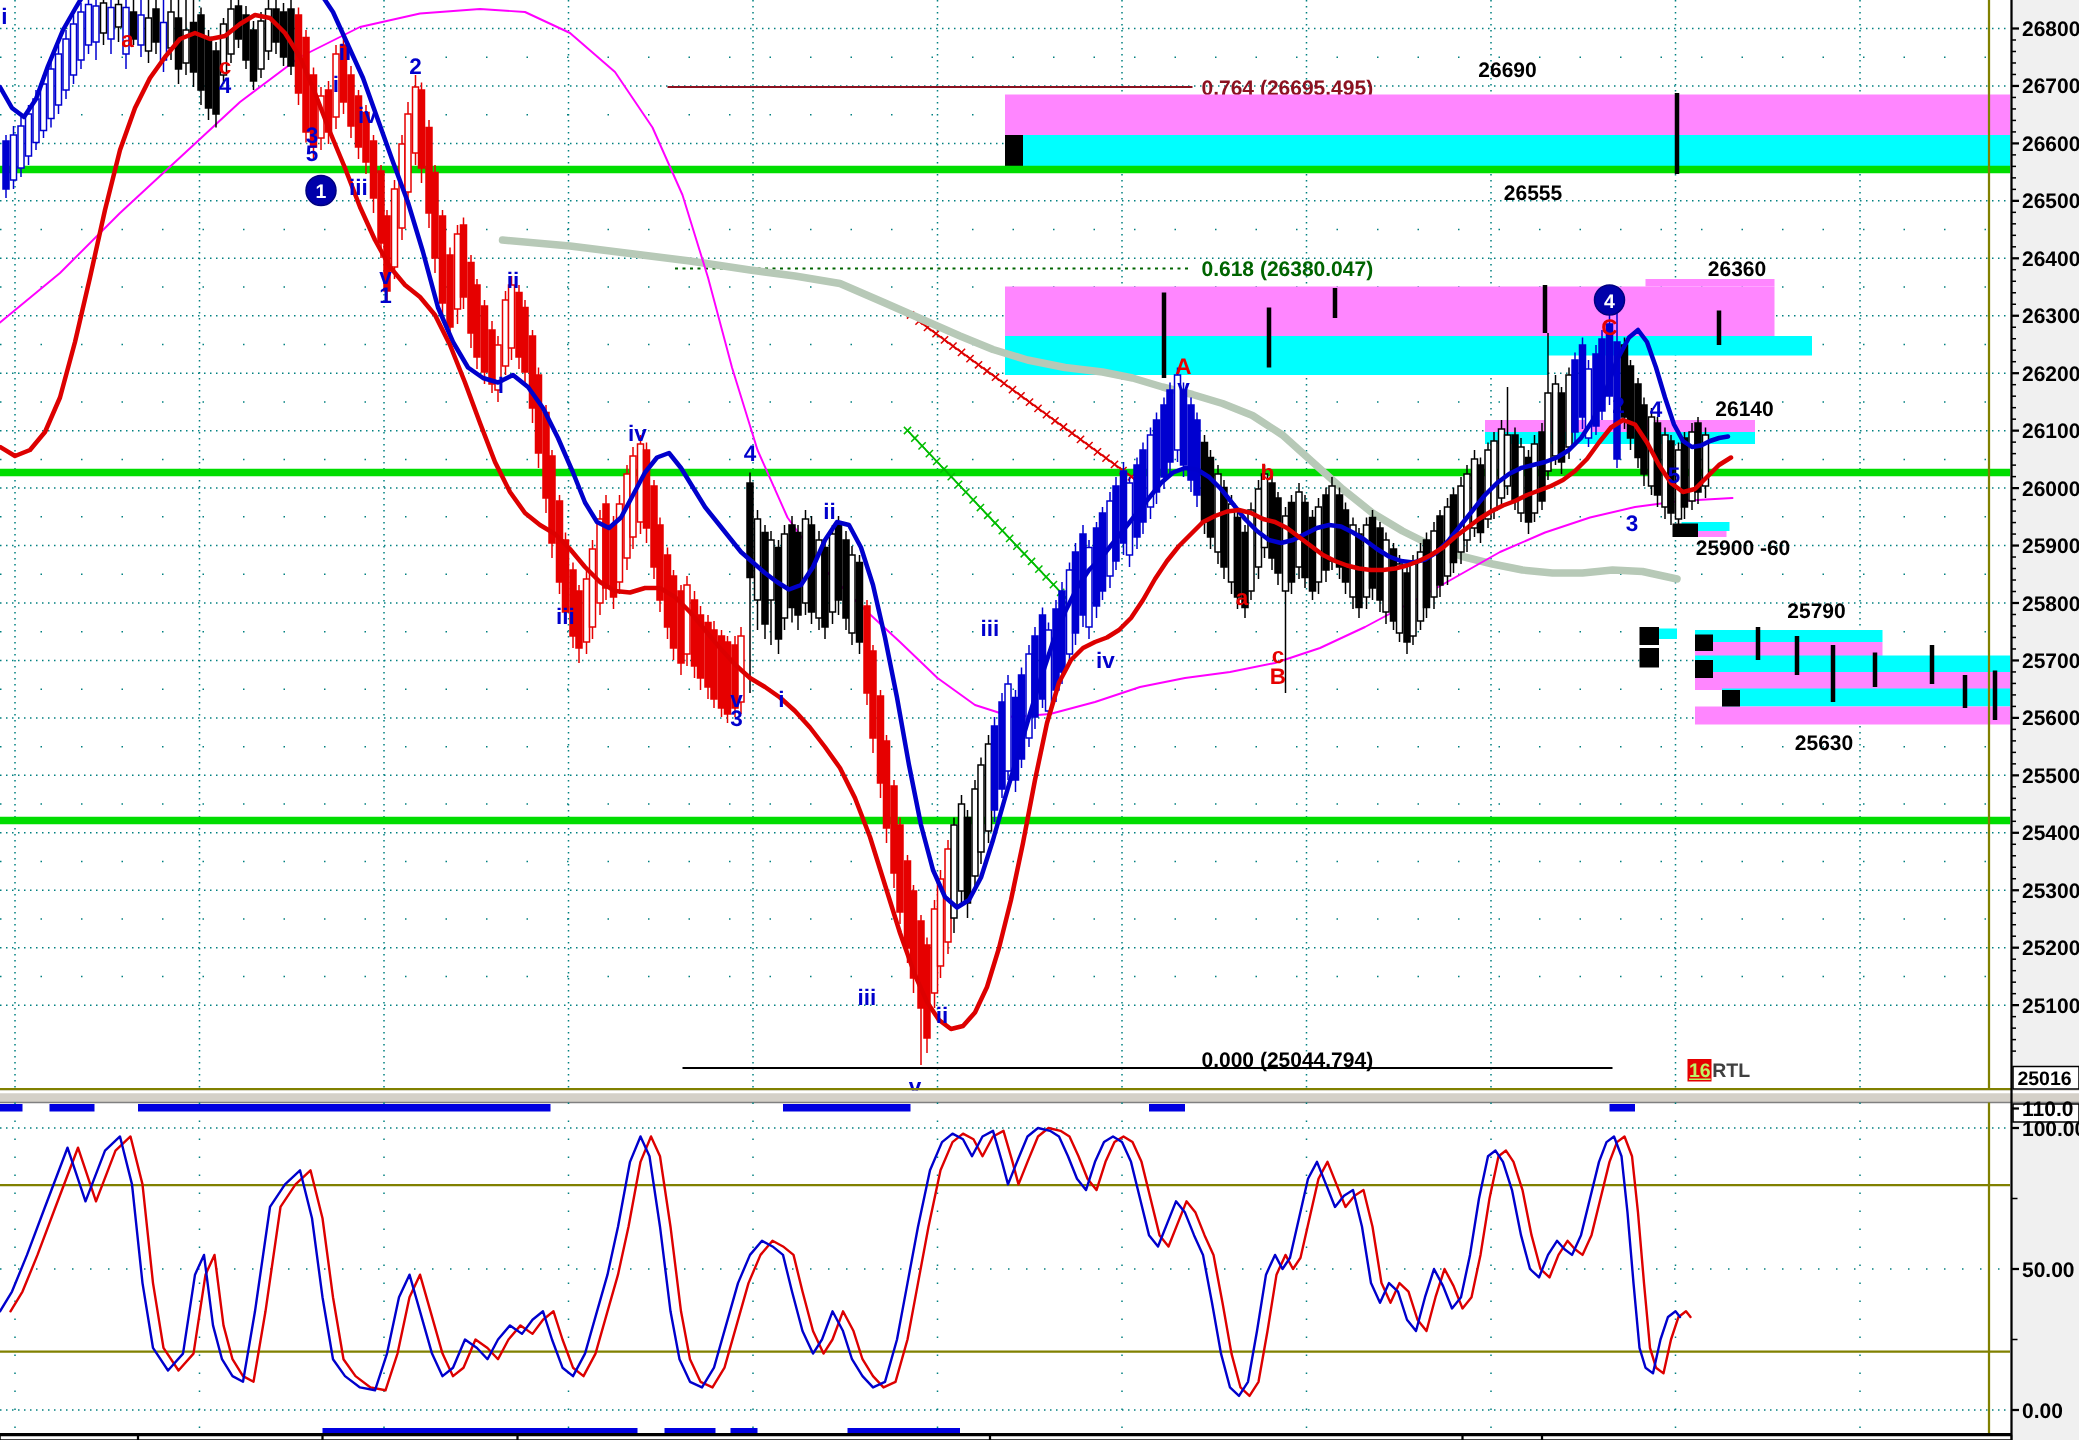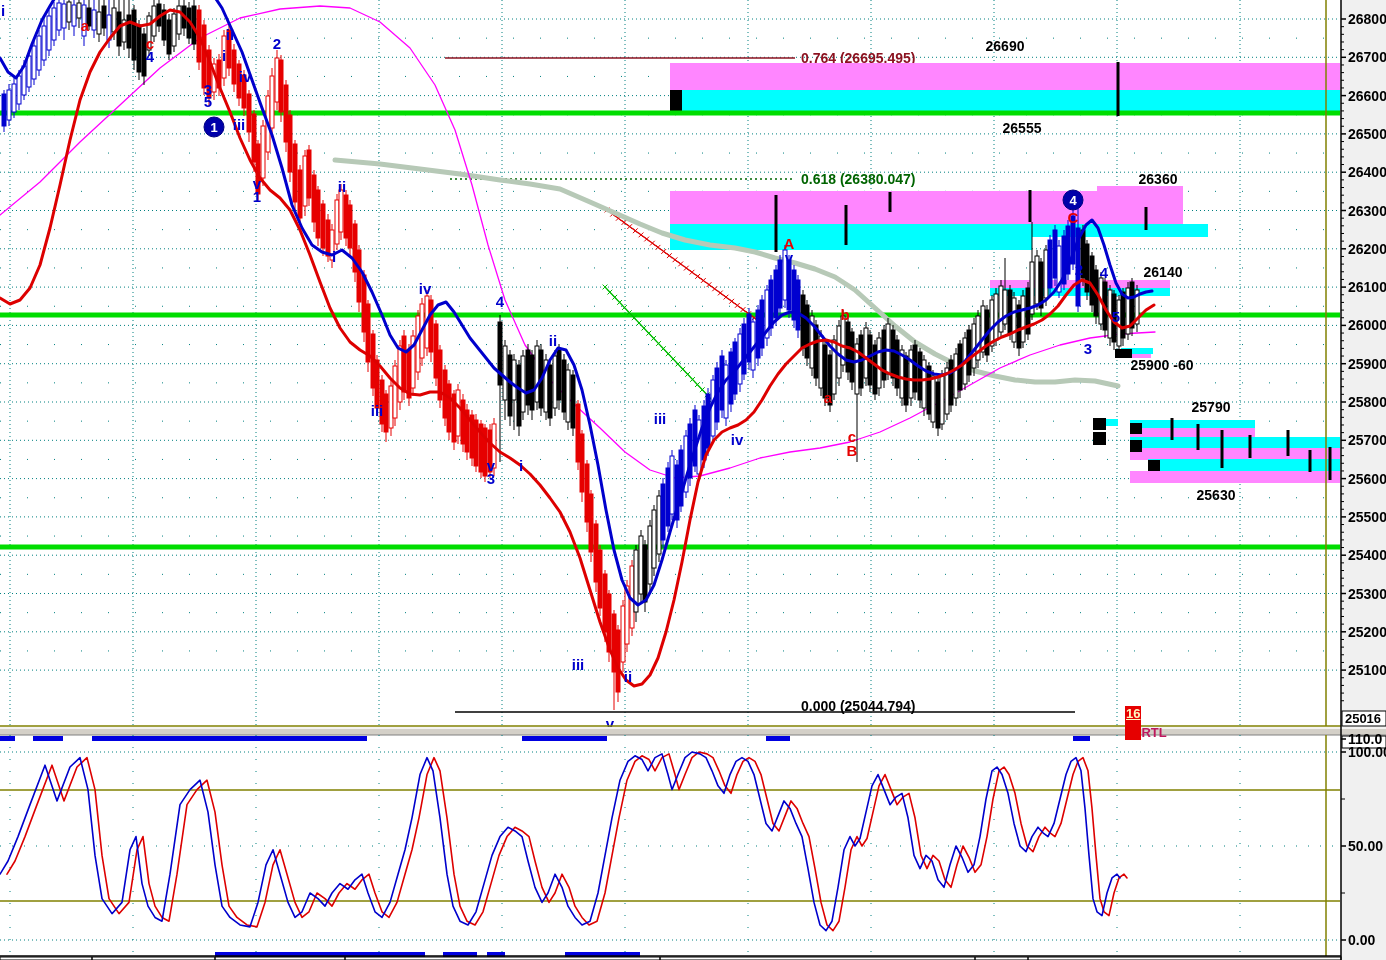--- a/index.html
+++ b/index.html
@@ -1,20 +1,20 @@
 <!DOCTYPE html>
 <html><head>
 <meta charset="utf-8">
 <style>
   html,body{margin:0;padding:0;background:#fff;font-family:"Liberation Sans",sans-serif;}
   #stage{position:relative;width:1386px;height:960px;overflow:hidden;background:#fff;}
   svg{position:absolute;left:0;top:0;}
   #rtl-tag{position:absolute;left:1125px;top:706px;font-weight:bold;font-size:13px;line-height:15px;display:flex;}
-  #rtl-hl{background:#e60000;color:#fef9c3;padding:0 1px;text-decoration:underline;}
-  #rtl-tx{color:#be185d;margin-top:19px;}
+  #rtl-hl{background:#e60000;color:#bef264;padding:0 1px;text-decoration:underline;}
+  #rtl-tx{color:#404040;}
 </style>
 </head>
 <body>
 
 <div id="stage">
   <svg id="cv" width="1386" height="960">
       <rect x="0" y="0" width="1386" height="960" fill="#fff"></rect>
       <rect x="1341" y="0" width="45" height="960" fill="#f0f0f0"></rect>
       <g>
         <line x1="0" y1="19" x2="1340" y2="19" stroke="#008080" stroke-width="1" stroke-dasharray="1 3"></line>

